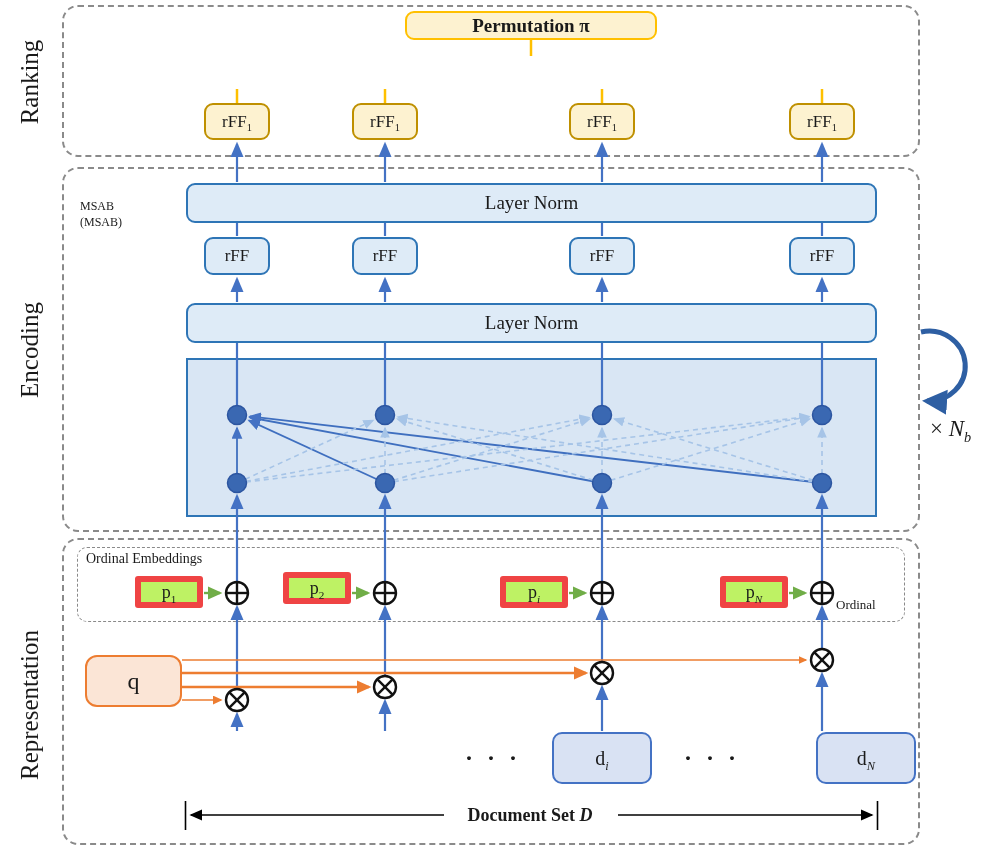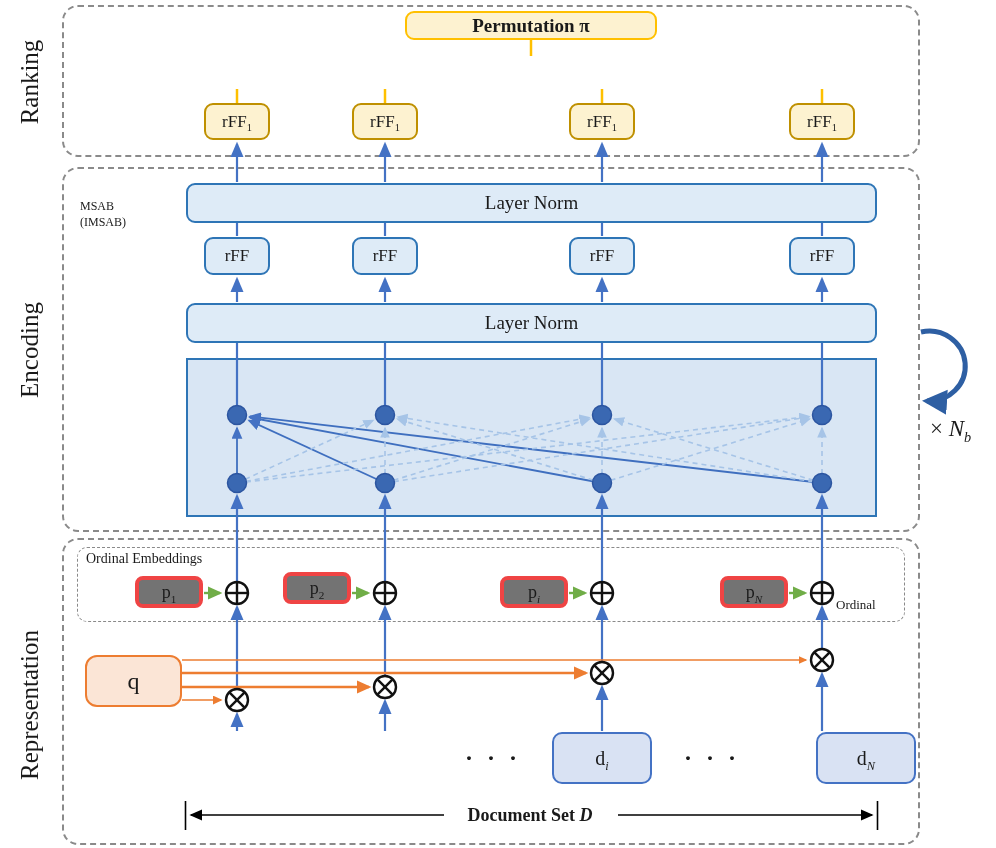--- a/index.html
+++ b/index.html
@@ -6,21 +6,21 @@
   .canvas { position:relative; width:996px; height:848px; background:#fff;
             font-family:"Liberation Serif", serif; color:#1a1a1a; overflow:hidden; }
   .abs { position:absolute; box-sizing:border-box; }
   .sec { border:2px dashed #8a8a8a; border-radius:16px; background:transparent; }
   .sec-inner { border:1.6px dashed #8a8a8a; border-radius:10px; }
   .box { display:flex; align-items:center; justify-content:center; text-align:center; }
   .gold-box  { background:#FDF2D0; border:2.4px solid #FFC000; border-radius:9px; }
   .goldd-box { background:#FDF2D0; border:2.2px solid #BF9000; border-radius:9px; }
   .blue-box  { background:#DEEBF7; border:2px solid #2E75B6; border-radius:9px; }
   .attn-box  { background:#D9E6F4; border:2px solid #2E75B6; }
-  .green-box { background:#737373; border:4px solid #ef4444; border-radius:8px; }
+  .green-box { background:#bef264; border:6px solid #ef4444; border-radius:3px; }
   .orange-box{ background:#FBE5D6; border:2.5px solid #ED7D31; border-radius:12px; }
   .doc-box   { background:#D9E2F3; border:2px solid #4472C4; border-radius:10px; }
   .vlabel { position:absolute; width:240px; text-align:center; font-size:25px;
             transform:rotate(-90deg); transform-origin:center; white-space:nowrap; }
   .bold { font-weight:bold; }
   .it { font-style:italic; }
   sub { font-size:0.62em; line-height:0; }
   .f19 { font-size:19px; } .f18 { font-size:18px; } .f17 { font-size:17px; }
   .f20 { font-size:20px; } .f24 { font-size:24px; }
   .small-note { font-size:13px; }
@@ -55,21 +55,21 @@
   </div>
   <div class="abs box goldd-box f17 layer-boxes" style="left:569px; top:103px; width:66px; height:37px;">
     <span><span>rFF</span><sub>1</sub></span>
   </div>
   <div class="abs box goldd-box f17 layer-boxes" style="left:789px; top:103px; width:66px; height:37px;">
     <span><span>rFF</span><sub>1</sub></span>
   </div>
 
   <div class="abs layer-text" style="left:80px; top:184px; font-size:12px; line-height:1.35;margin-top:14px;">
     <div>MSAB</div>
-    <div>(IMSAB)</div>
+    <div>(MSAB)</div>
   </div>
 
   <div class="abs box blue-box f19 layer-boxes" style="left:186px; top:183px; width:691px; height:40px;">
     <span>Layer Norm</span>
   </div>
 
   <div class="abs box blue-box f17 layer-boxes" style="left:204px; top:237px; width:66px; height:38px;">
       <span>rFF</span>
     </div>
   <div class="abs box blue-box f17 layer-boxes" style="left:352px; top:237px; width:66px; height:38px;">

